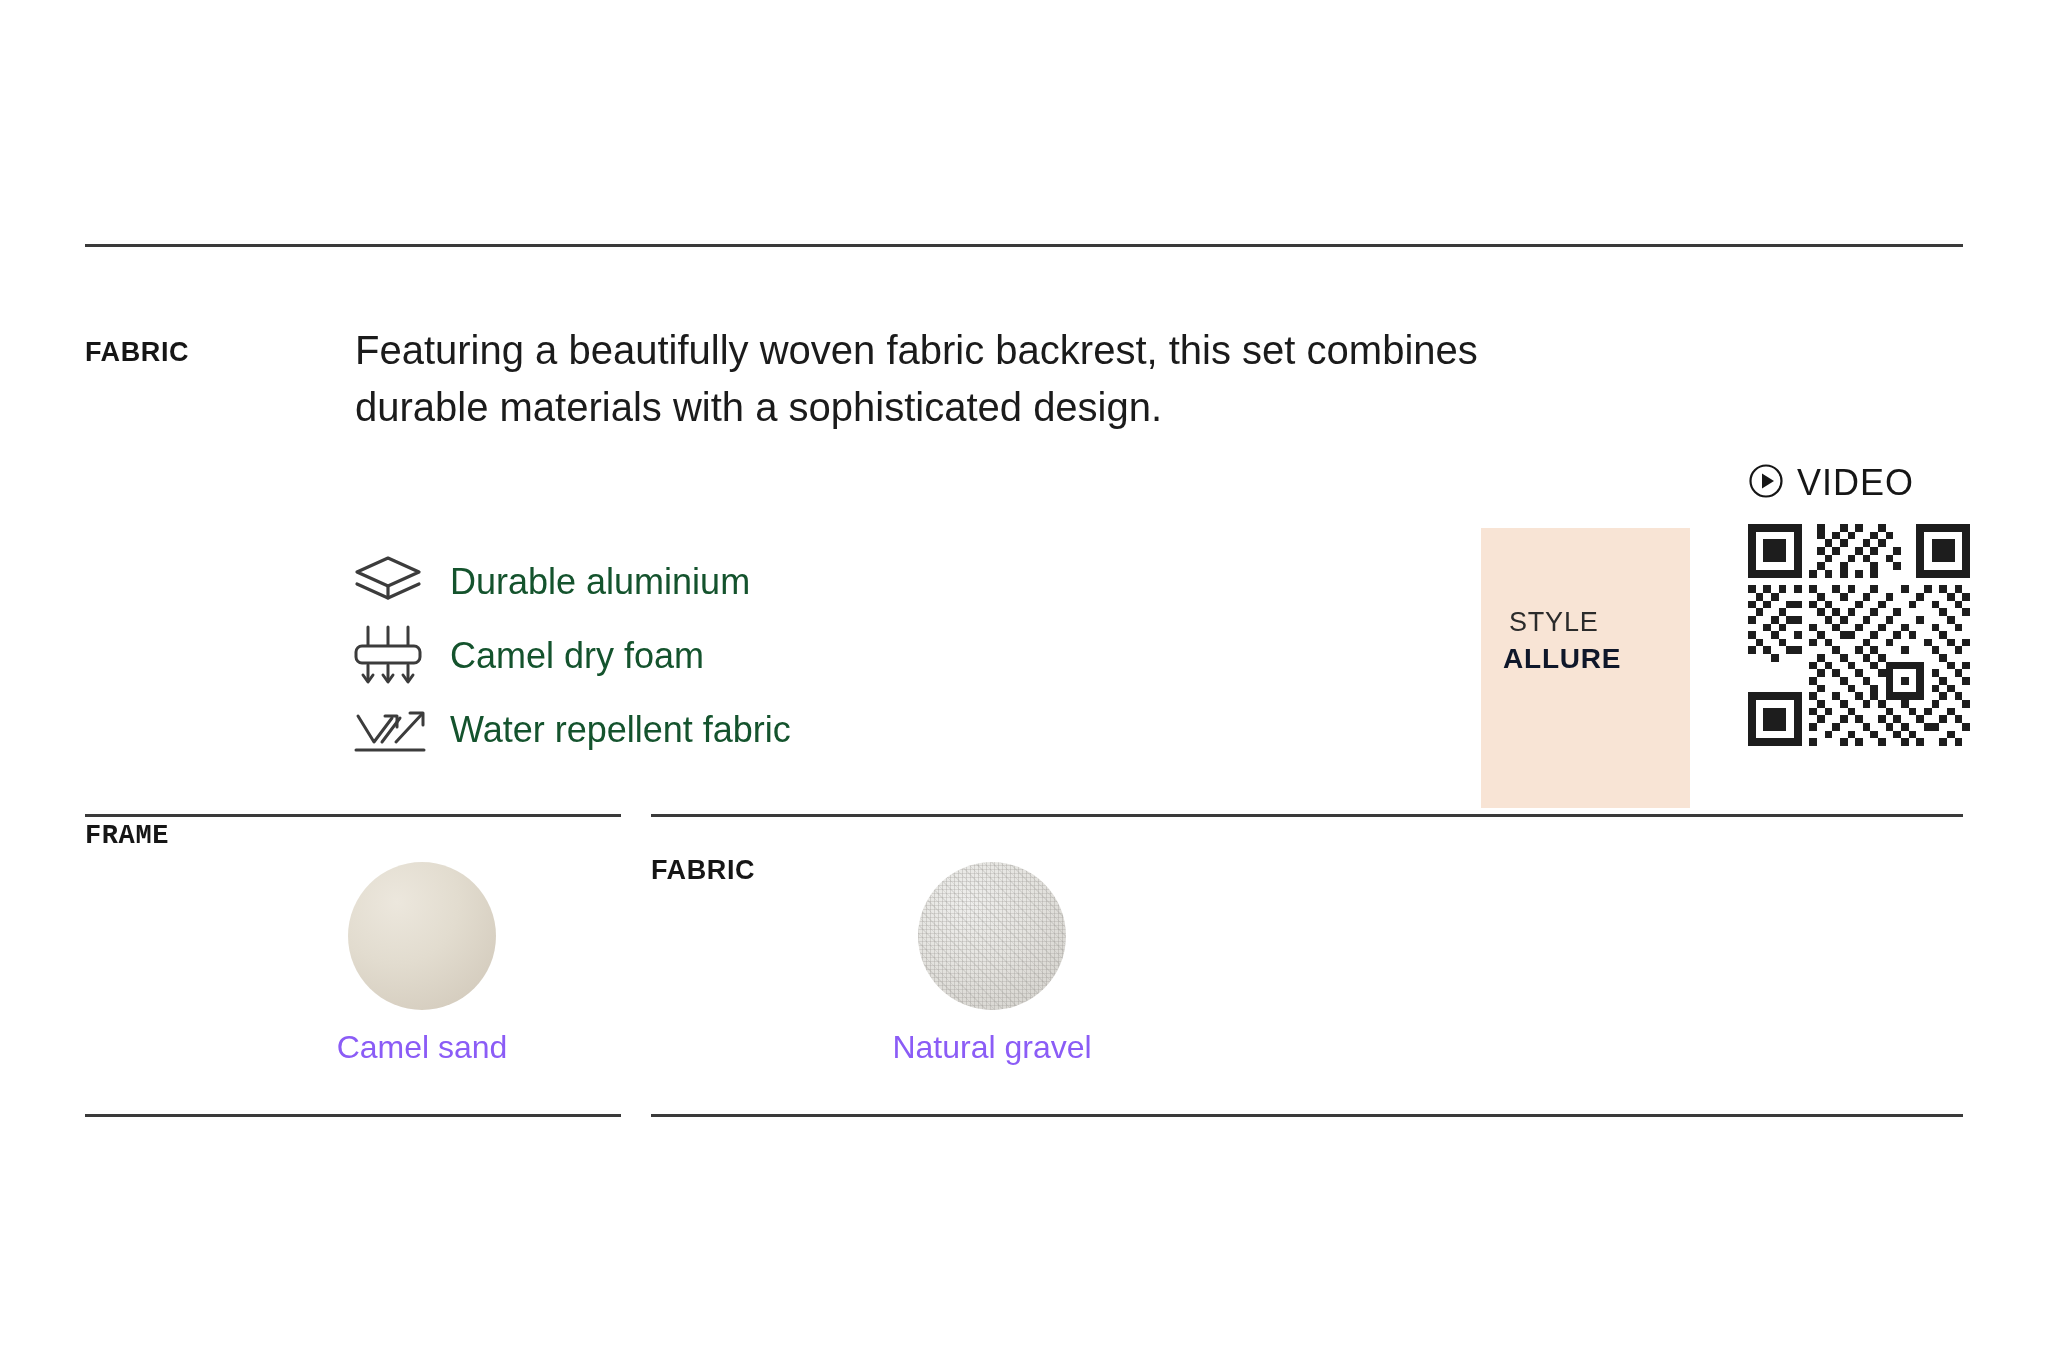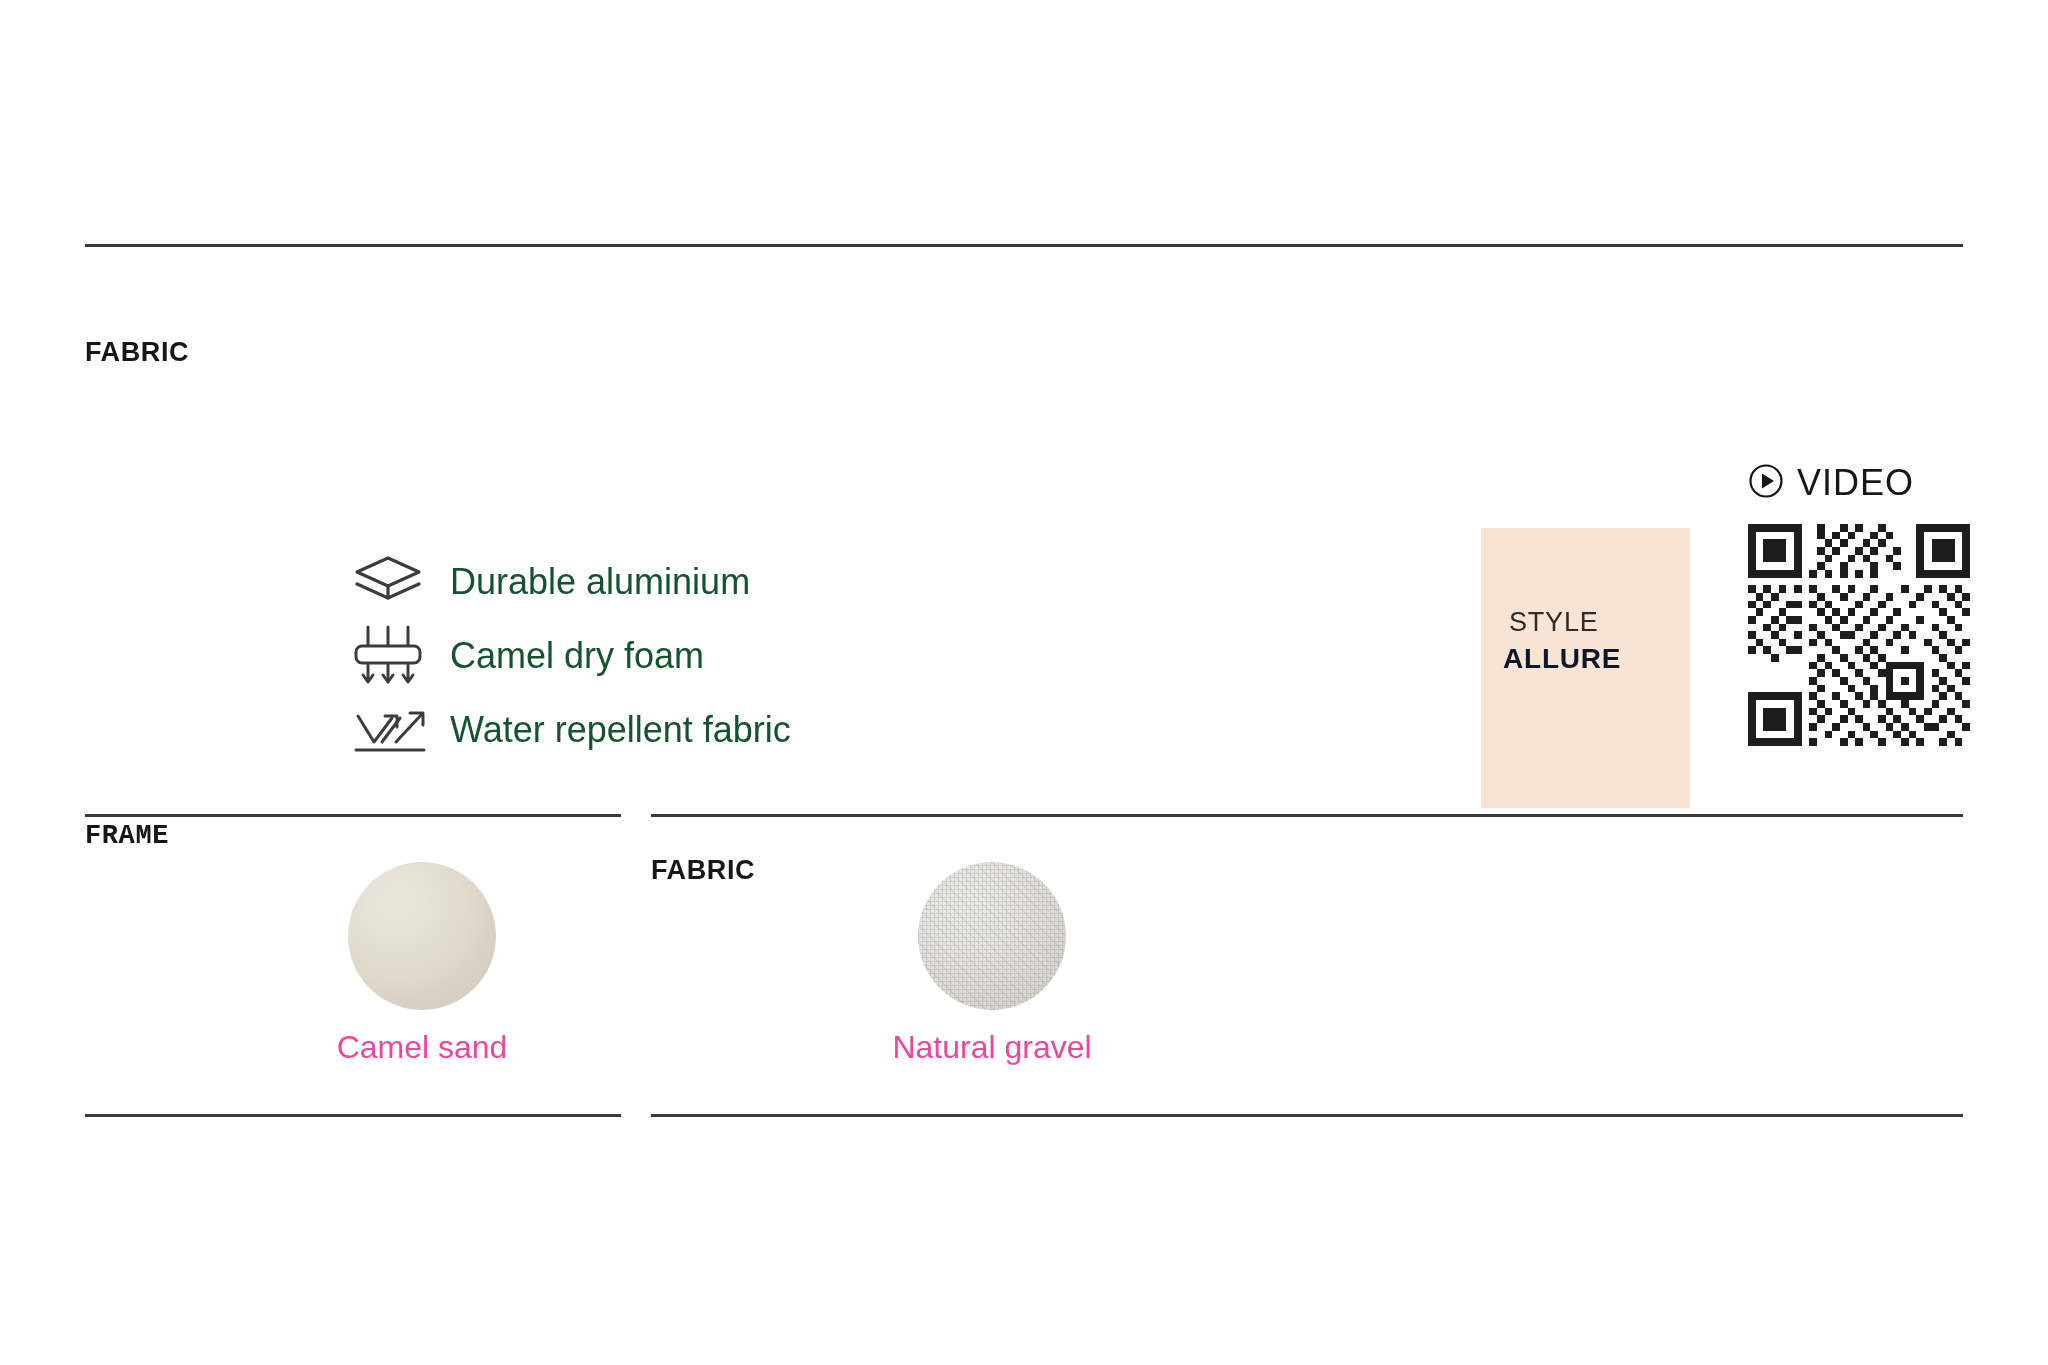--- a/index.html
+++ b/index.html
@@ -164,36 +164,37 @@
     background-image:
       repeating-linear-gradient(90deg, rgba(150,148,143,0.30) 0 1px, rgba(255,255,255,0) 1px 4px),
       repeating-linear-gradient(0deg,  rgba(150,148,143,0.26) 0 1px, rgba(255,255,255,0) 1px 4px),
       repeating-linear-gradient(45deg, rgba(120,118,113,0.14) 0 1px, rgba(255,255,255,0) 1px 6px);
   }
 
   .swatch-caption {
     margin-top: 18px;
     font-size: 32px;
     line-height: 1.22;
-    color: #ec4899;
+    color: #8b5cf6;
   }
 </style>
 </head>
 <body>
 
 <div class="sheet">
 
   <div class="rule rule-top"></div>
   <div class="rule rule-mid-left"></div>
   <div class="rule rule-mid-right"></div>
   <div class="rule rule-bot-left"></div>
   <div class="rule rule-bot-right"></div>
 
   <div class="sec-label label-details">FABRIC</div>
 
+  <div class="desc">Featuring a beautifully woven fabric backrest, this set combines durable materials with a sophisticated design.</div>
 
   <div class="features">
 
     <div class="feature-row">
       <span class="feature-icon">
         <svg width="72" height="58" viewBox="0 0 72 58" fill="none" stroke="#3c3c3c" stroke-width="3.2" stroke-linejoin="round" stroke-linecap="round">
           <path d="M36 5 L67 19 L36 33 L5 19 Z"></path>
           <path d="M5 31 L36 45 L67 31"></path>
           <path d="M36 33 L36 45"></path>
         </svg>

